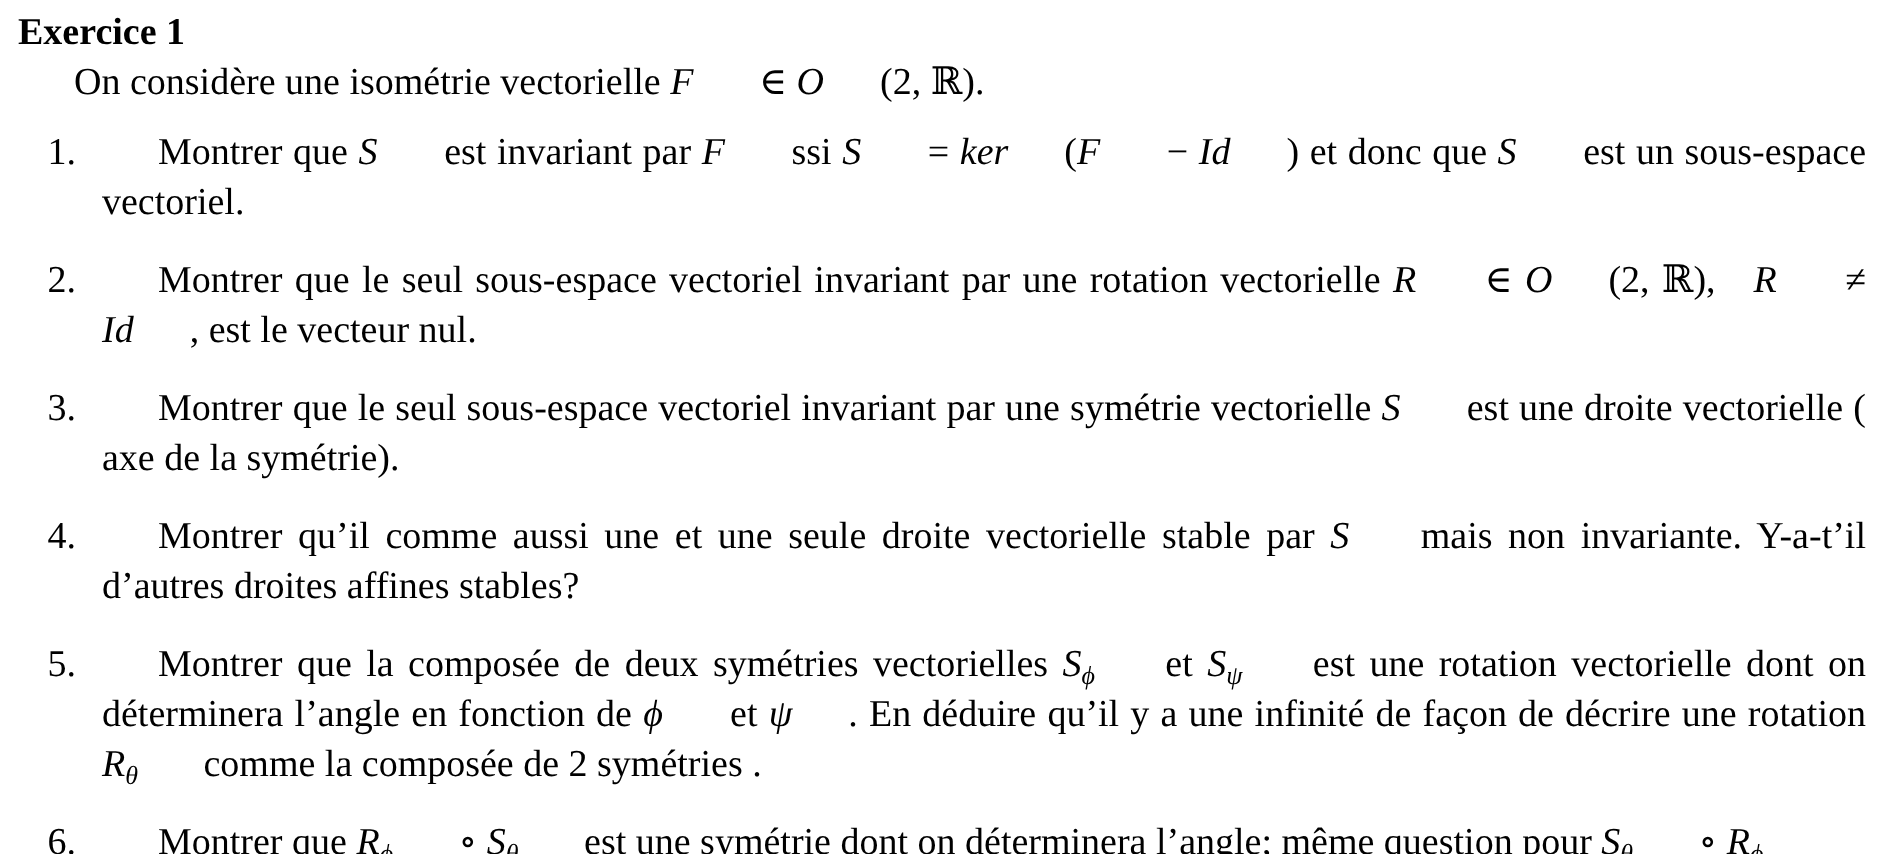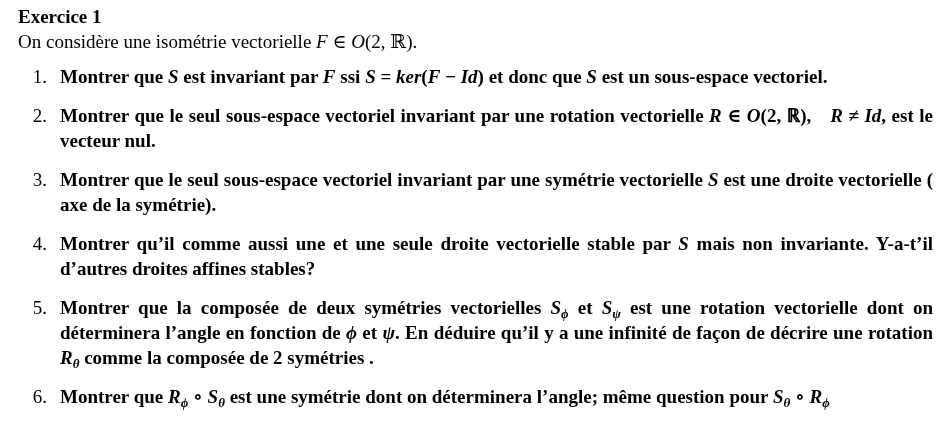--- a/index.html
+++ b/index.html
@@ -10,21 +10,21 @@
   .page {
     position: relative;
     width: 943px;
     height: 427px;
     box-sizing: border-box;
     background: #ffffff;
     color: #000000;
     font-family: "Liberation Serif", "DejaVu Serif", serif;
     font-size: 19px;
     line-height: 25px;
-    padding: 4px 10px 0 18px;
+    padding: 4px 10px 0 9px;
     overflow: hidden;
   }
   .title {
     font-weight: bold;
   }
   .intro {
     text-align: left;
   }
   .items {
     margin: 0;
@@ -40,33 +40,33 @@
   }
   .num {
     flex: 0 0 42px;
     text-align: right;
     padding-right: 13px;
     box-sizing: border-box;
   }
   .body {
     flex: 1;
     text-align: justify;
-    font-weight: bold;
   }
   .mi {
     font-style: italic;
   }
   .msub {
     font-style: italic;
     font-size: 13px;
     vertical-align: -4px;
     line-height: 0;
   }
   .mt {
     font-style: normal;
+    margin-left: 28px;
   }
 </style>
 </head>
 <body>
 
 <div class="page">
   <div class="title">Exercice 1</div>
   <div class="intro"><span class="mt">On considère une isométrie vectorielle </span><span class="mi">F</span><span class="mt"> ∈ </span><span class="mi">O</span><span class="mt">(2, ℝ).</span></div>
   <ol class="items">
       <li class="item">

